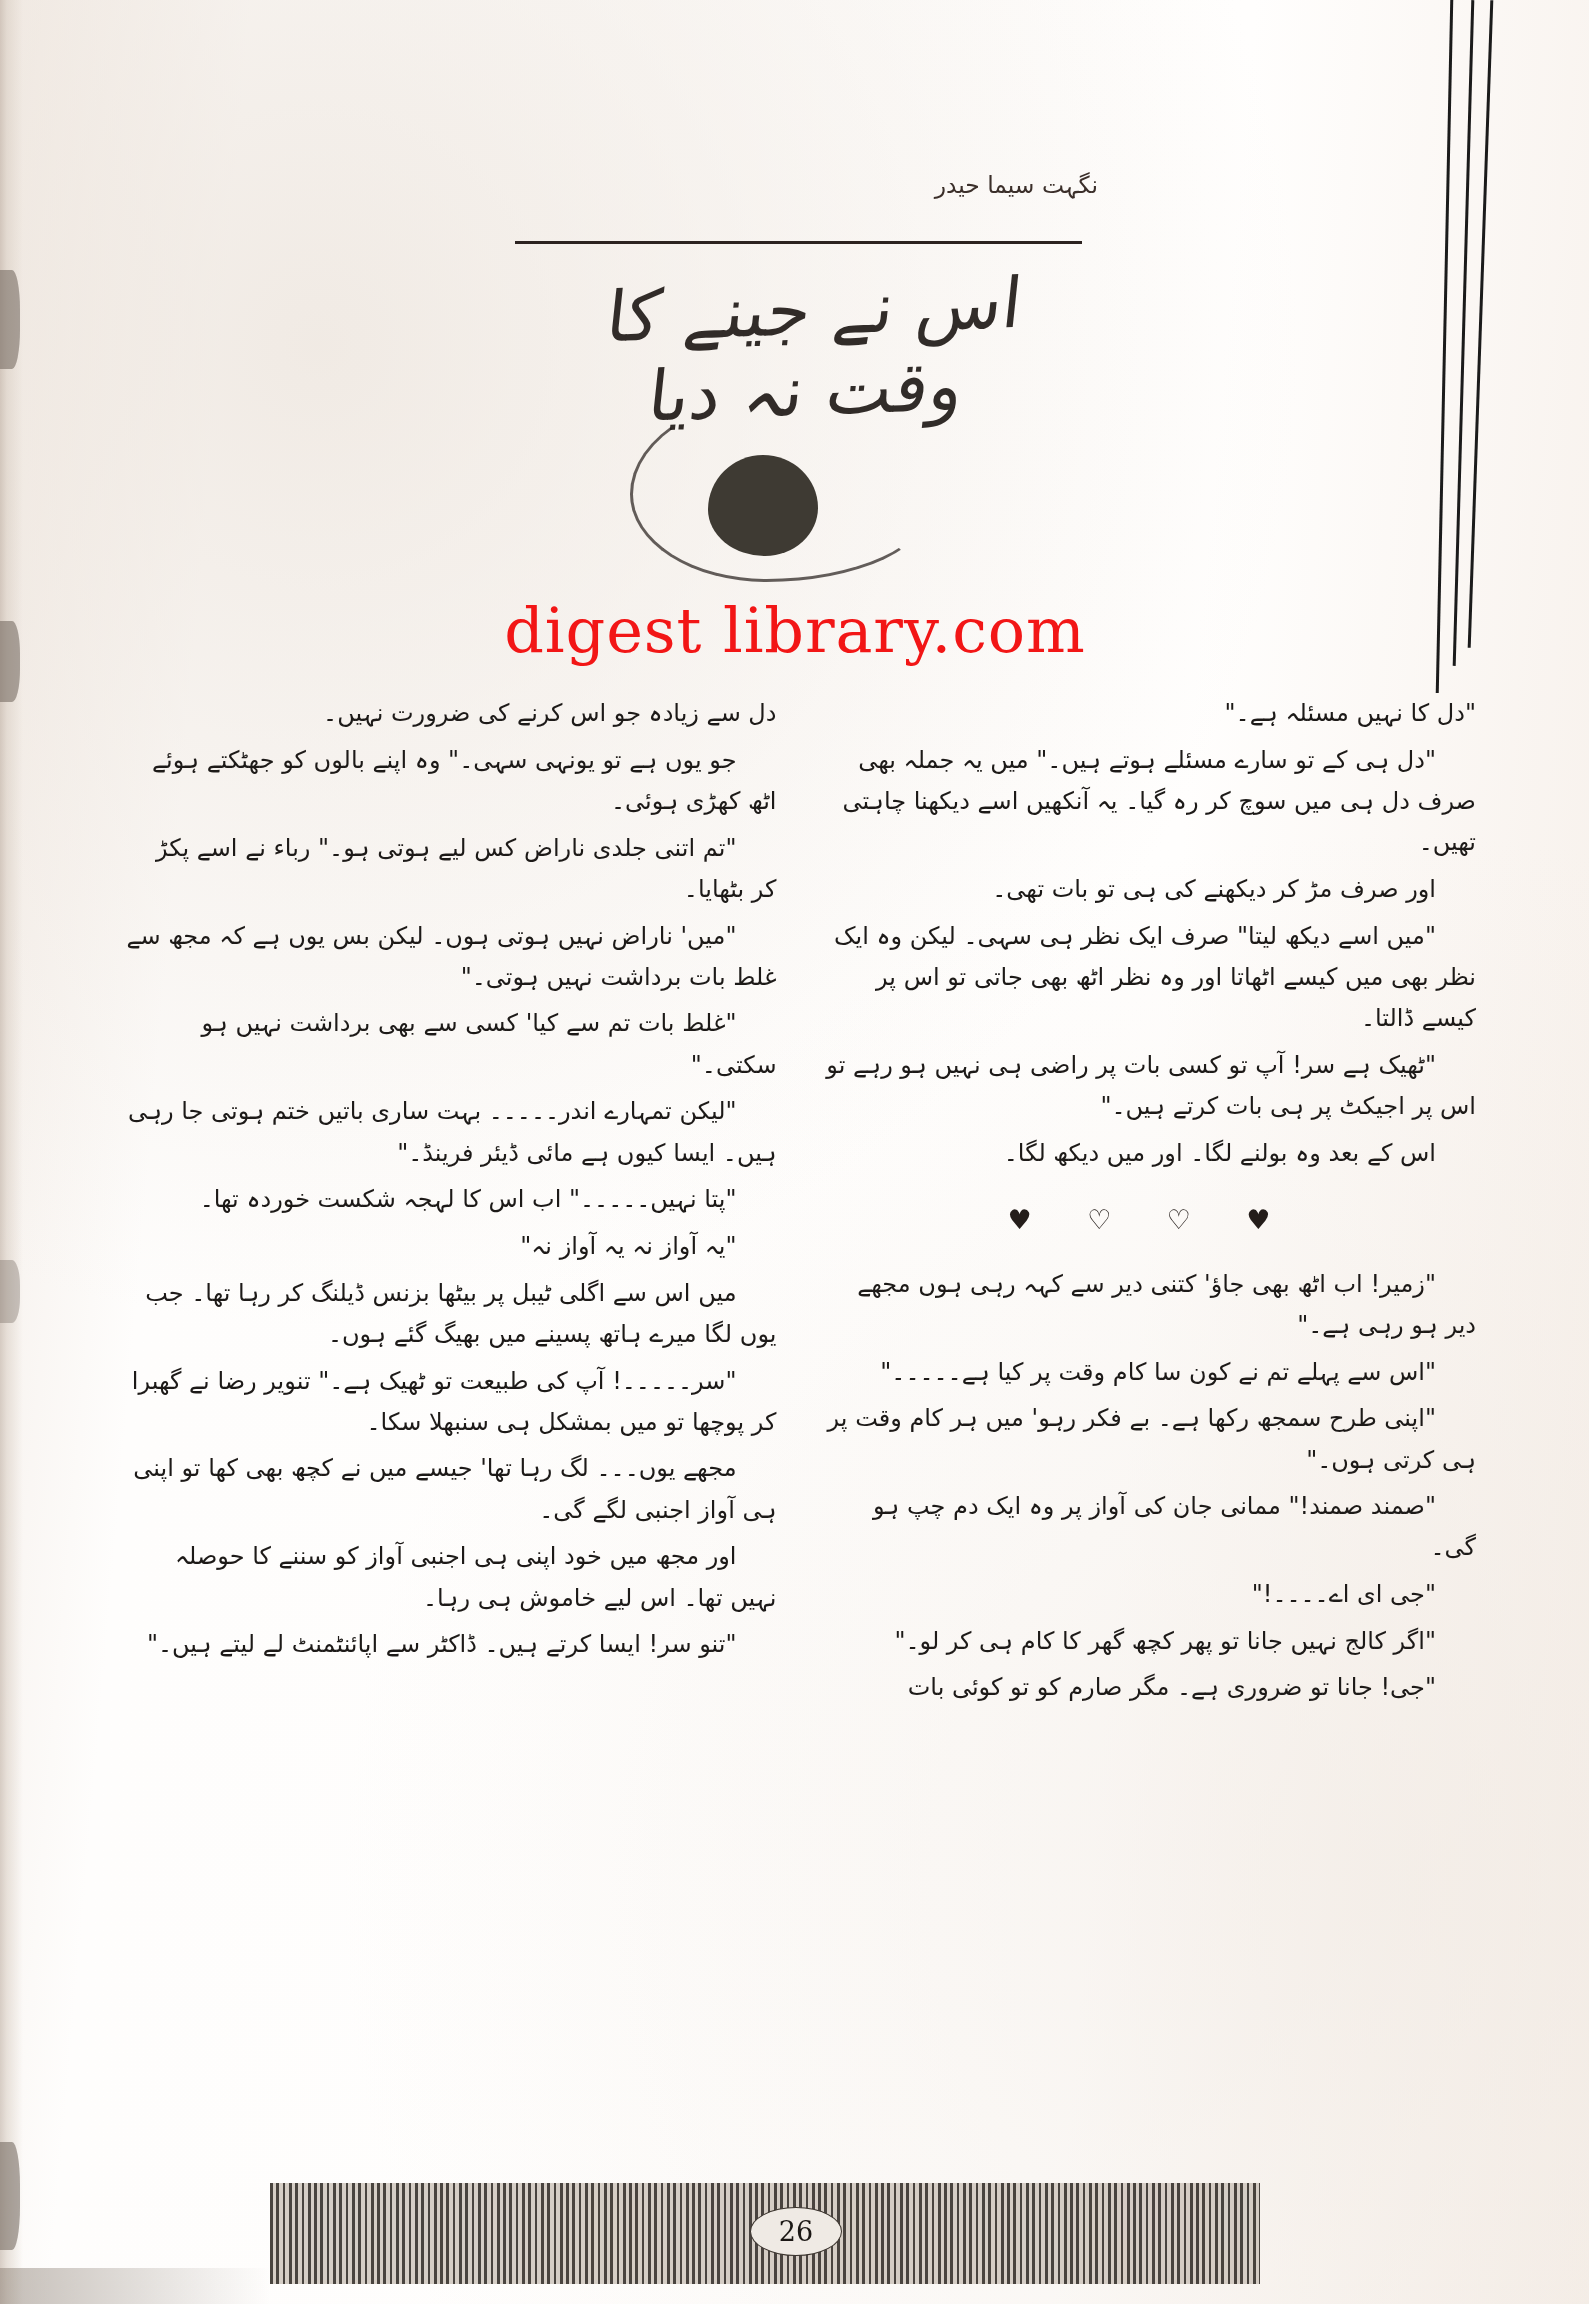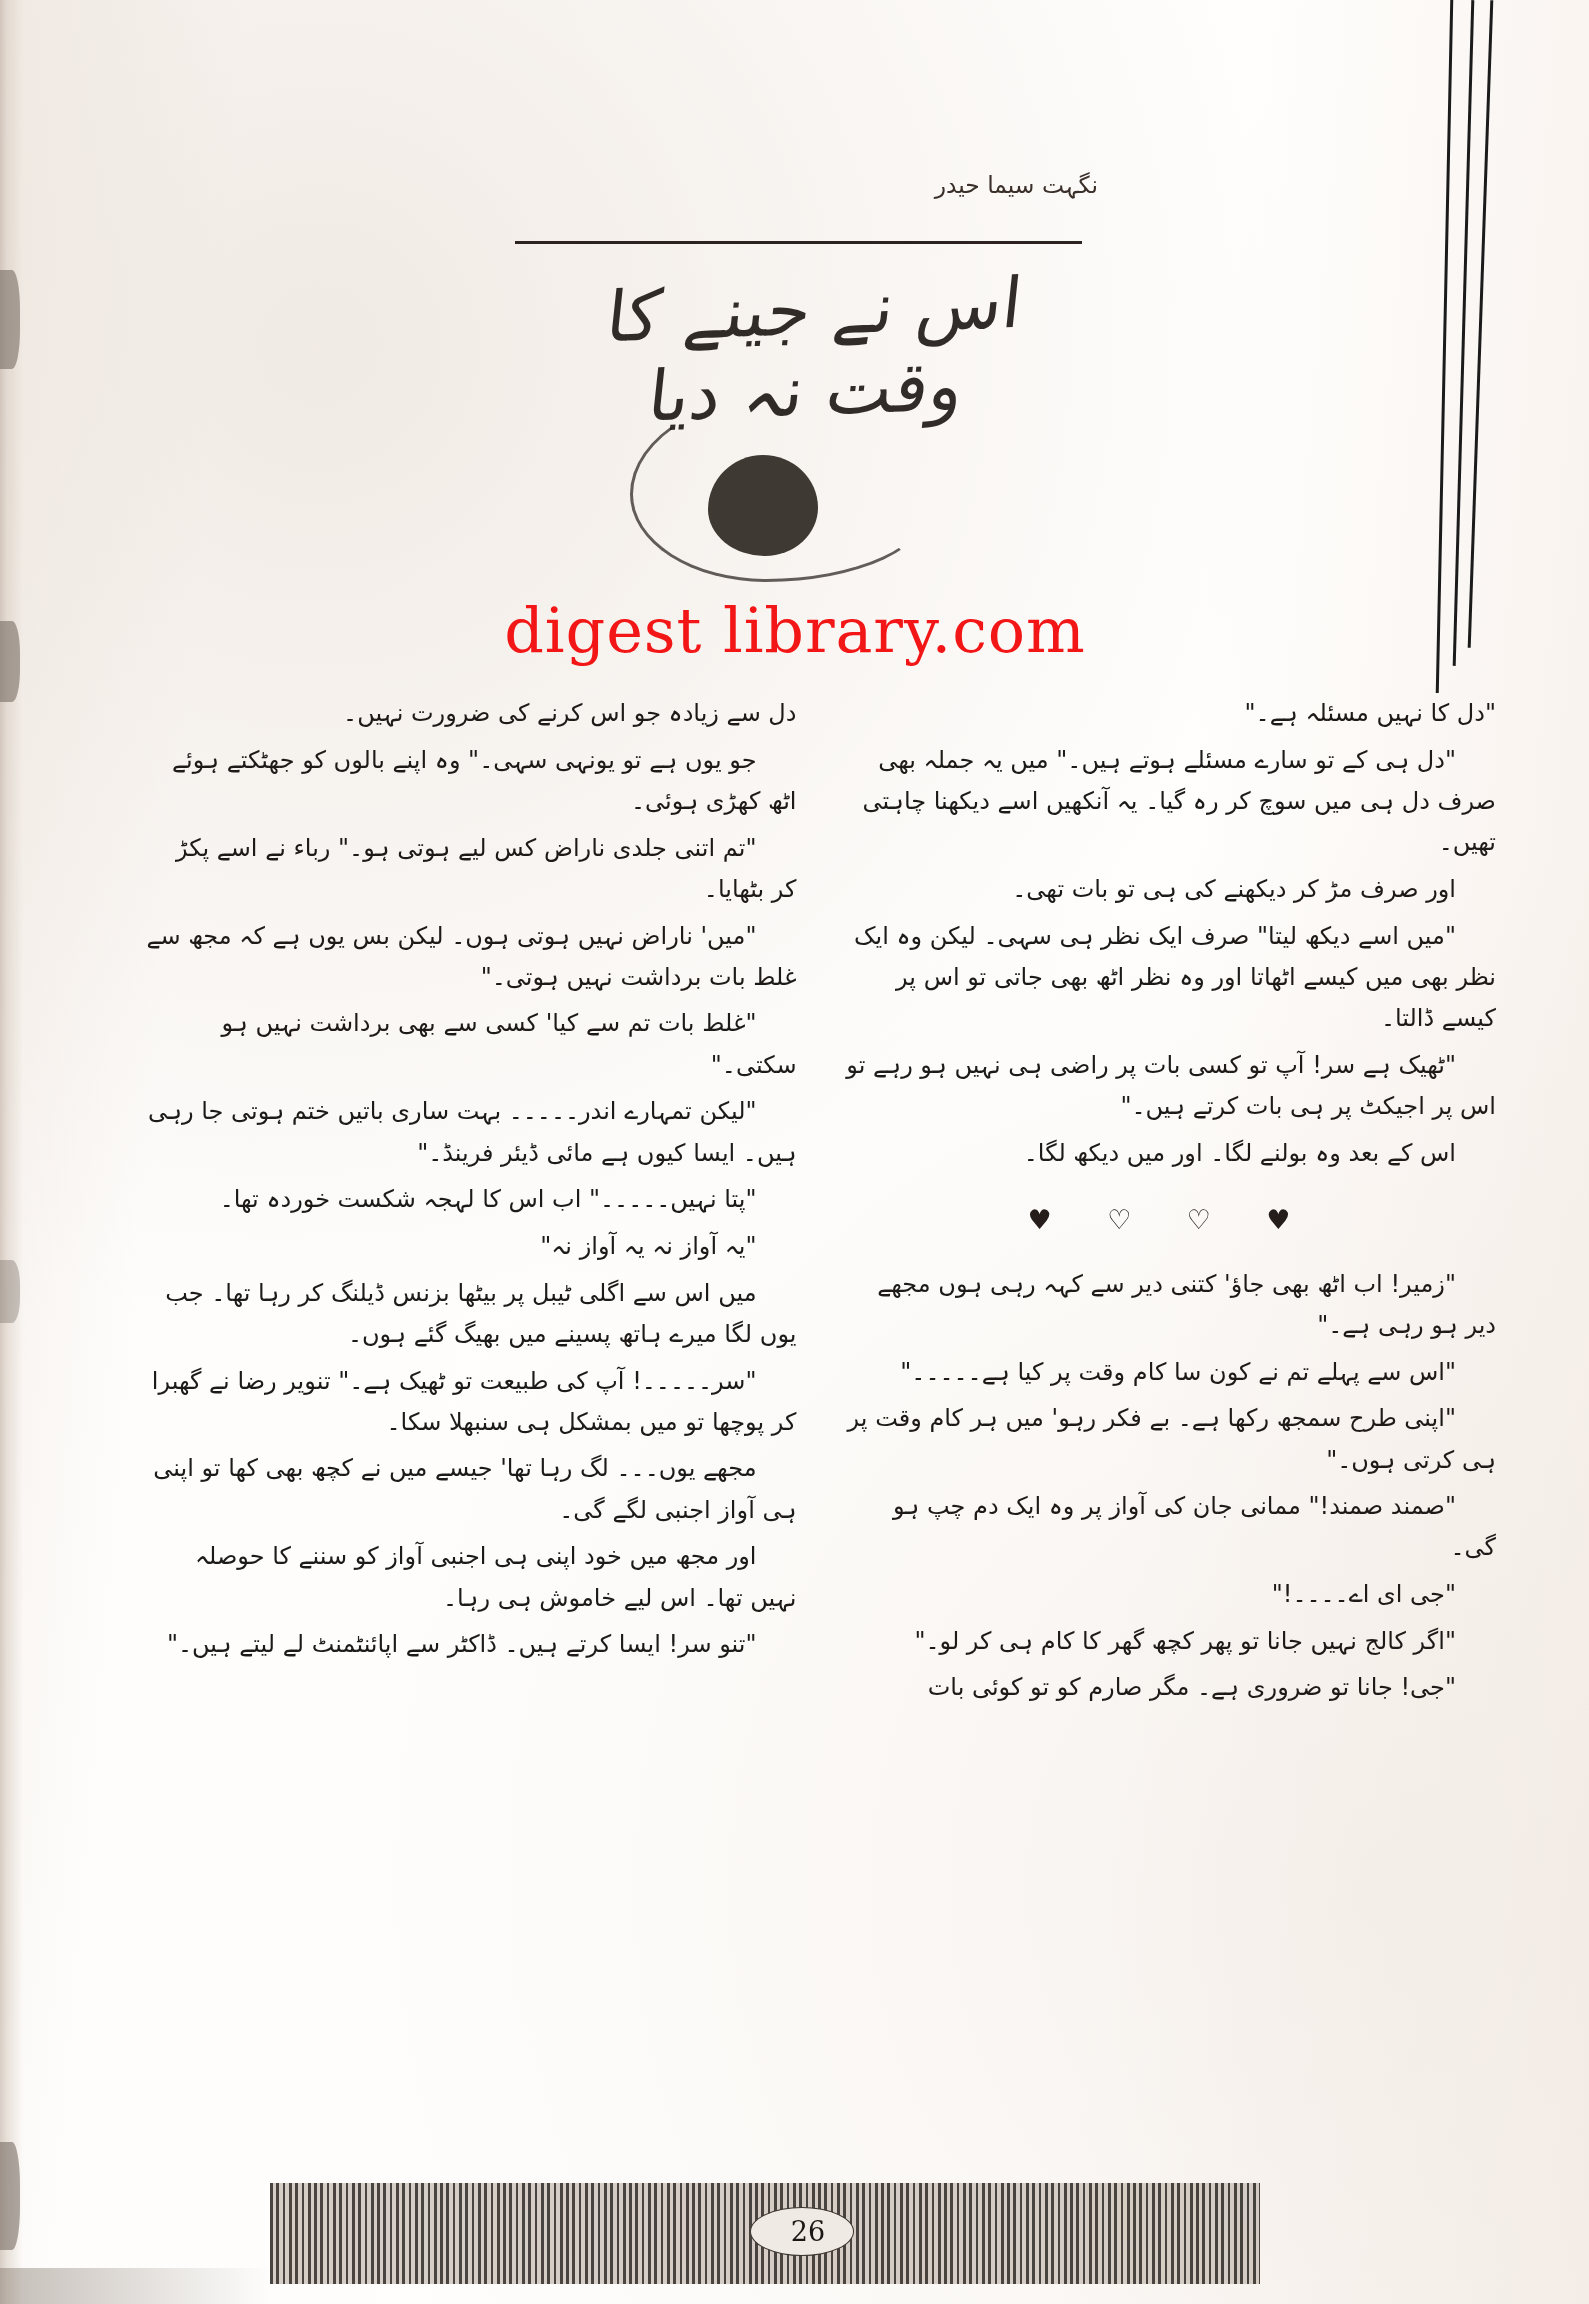--- a/index.html
+++ b/index.html
@@ -134,21 +134,20 @@
   .columns {
     position: absolute;
     top: 693px;
     left: 126px;
     width: 1350px;
     height: 1431px;
     display: flex;
     flex-direction: row-reverse;
     gap: 49px;
     direction: rtl;
-    margin-left: 20px;
   }
   .col {
     flex: 1 1 0;
     direction: rtl;
     text-align: justify;
     font-family: "DejaVu Sans", sans-serif;
     font-size: 24px;
     line-height: 1.72;
     color: #1d1a18;
   }
@@ -186,21 +185,20 @@
     height: 47px;
     border-radius: 50%;
     background: #efeae4;
     color: #1b1714;
     font-family: "DejaVu Serif", serif;
     font-size: 27px;
     display: flex;
     align-items: center;
     justify-content: center;
     border: 1.8px solid #3a332d;
-    padding-left: 12px;
   }
   .bottom-blot {
     position: absolute;
     left: 0;
     top: 2268px;
     width: 270px;
     height: 36px;
     background: linear-gradient(90deg, #8b7f74 0%, rgba(255,255,255,0) 100%);
     opacity: .5;
   }

